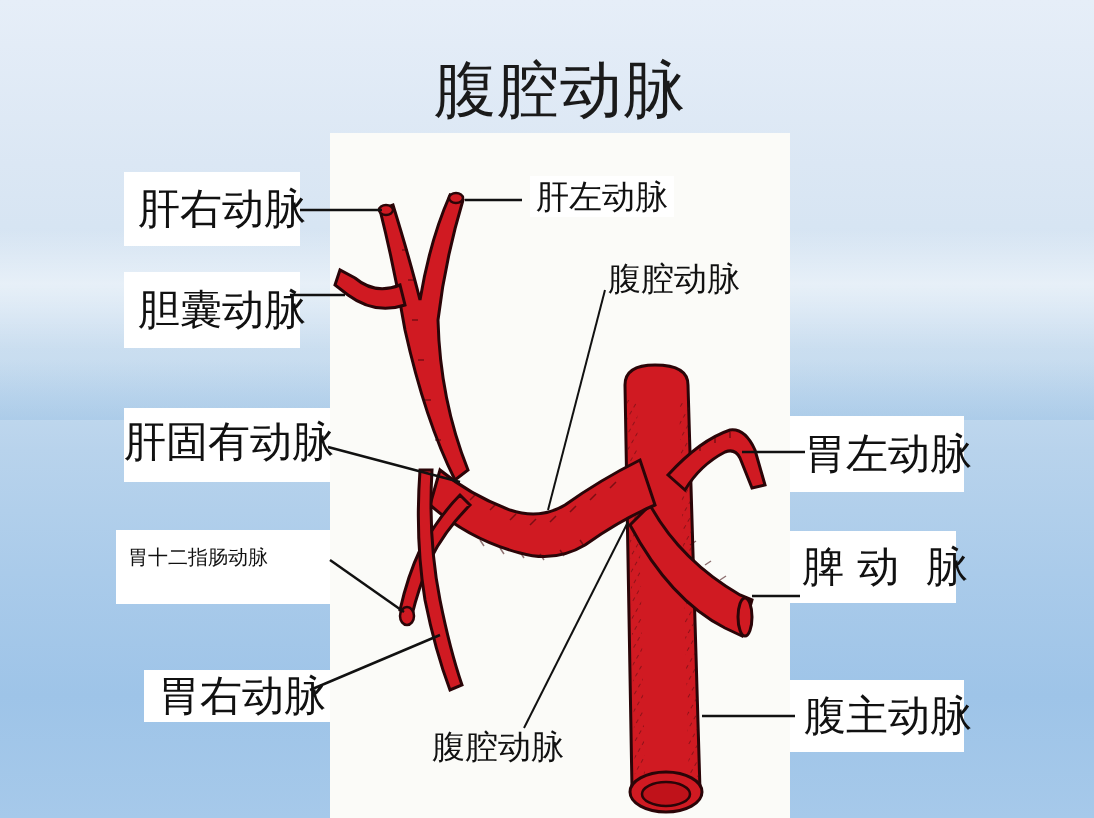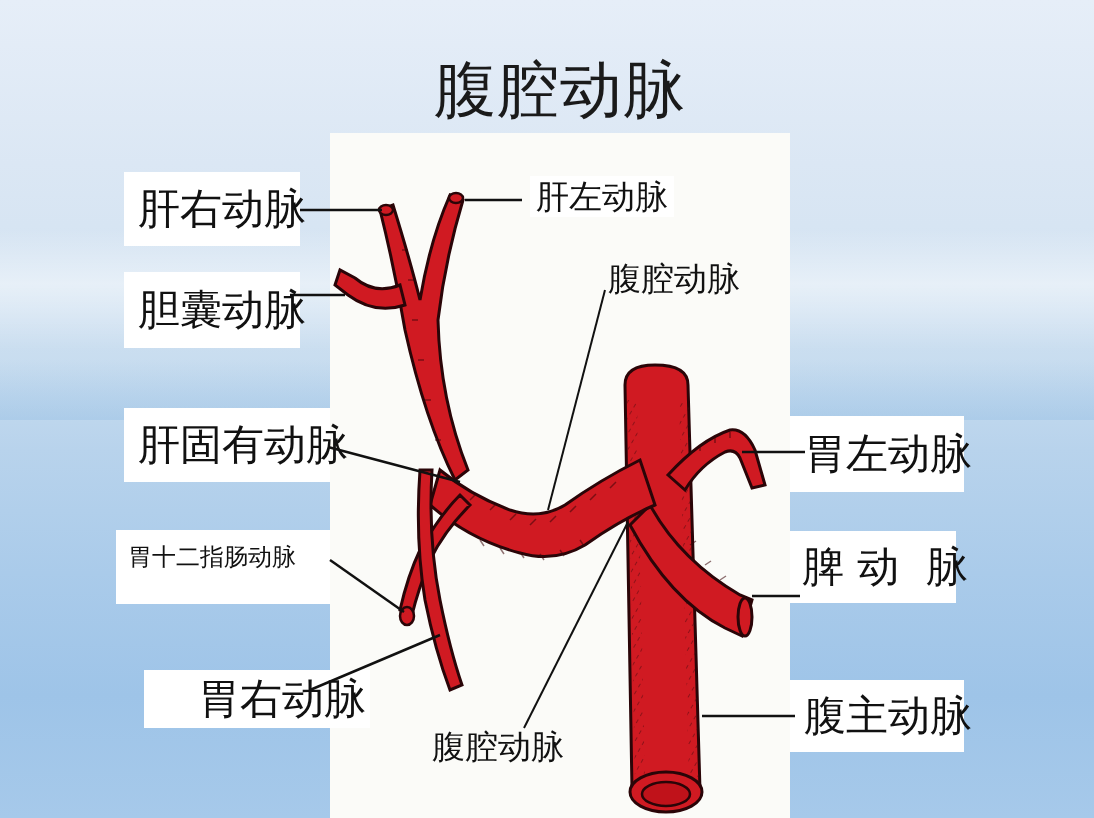--- a/index.html
+++ b/index.html
@@ -26,46 +26,46 @@
     background:#fbfbf8;
   }
   .diagram { position:absolute; left:0; top:0; width:1094px; height:818px; }
   .label-box {
     position:absolute; background:#ffffff;
     display:flex; align-items:center;
   }
   .label {
     font-size:42px; color:#111; white-space:nowrap; line-height:1;
   }
-  .label.small { font-size:24px; }
+  .label.small { font-size:20px; }
   .label.inpanel { position:absolute; font-size:33px; color:#111; white-space:nowrap; line-height:1; }
 </style>
 </head>
 <body>
 
 <div class="sky-haze"></div>
 <div class="horizon"></div>
 
 <div class="title">腹腔动脉</div>
 
 <div class="panel"></div>
 
 <div class="label-box" style="left:124px; top:172px; width:176px; height:74px;">
   <span class="label" style="margin-left:14px;">肝右动脉</span>
 </div>
 <div class="label-box" style="left:124px; top:248px; width:176px; height:76px;margin-top:24px;">
   <span class="label" style="margin-left:14px;">胆囊动脉</span>
 </div>
 <div class="label-box" style="left:124px; top:408px; width:206px; height:74px;">
-  <span class="label" style="margin-left:14px;">肝固有动脉</span>
+  <span class="label" style="font-family:Liberation Mono, monospace;">肝固有动脉</span>
 </div>
 <div class="label-box" style="left:116px; top:530px; width:214px; height:74px;">
   <span class="label small" style="margin-left:12px; margin-top:-20px;">胃十二指肠动脉</span>
 </div>
-<div class="label-box" style="left:144px; top:670px; width:186px; height:58px;padding-left:40px;">
+<div class="label-box" style="left:144px; top:670px; width:186px; height:52px;">
   <span class="label" style="margin-left:14px;">胃右动脉</span>
 </div>
 
 <div class="label-box" style="left:790px; top:416px; width:174px; height:76px;">
   <span class="label" style="margin-left:14px;">胃左动脉</span>
 </div>
 <div class="label-box" style="left:790px; top:531px; width:166px; height:72px;">
   <span class="label" style="margin-left:12px; white-space:pre;">脾 动  脉</span>
 </div>
 <div class="label-box" style="left:790px; top:680px; width:174px; height:72px;">

